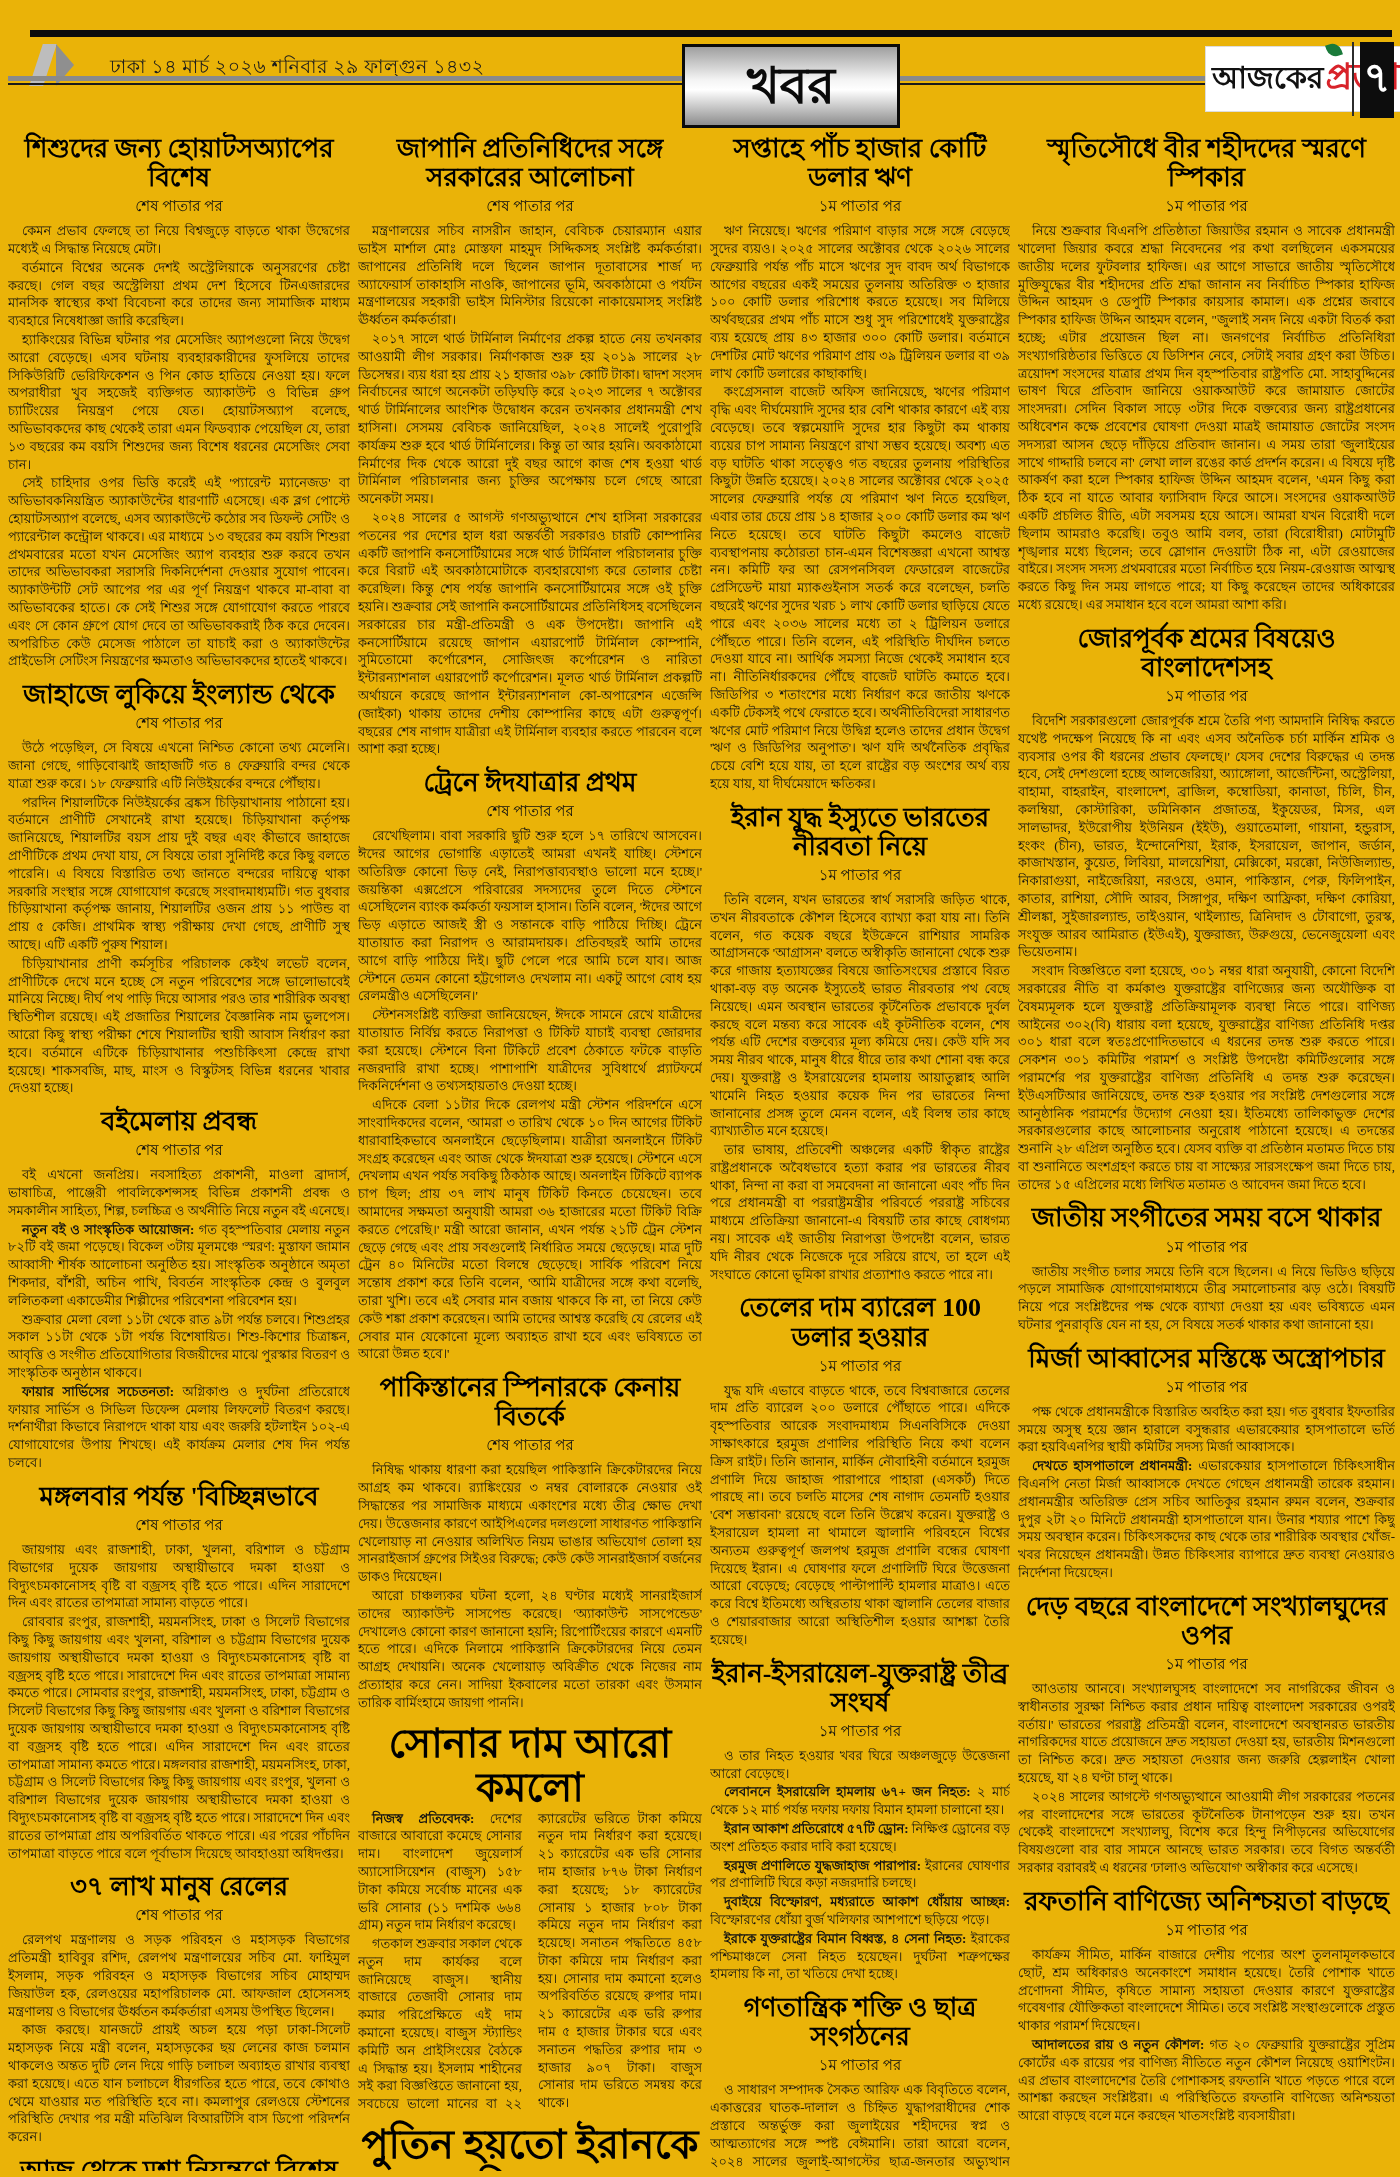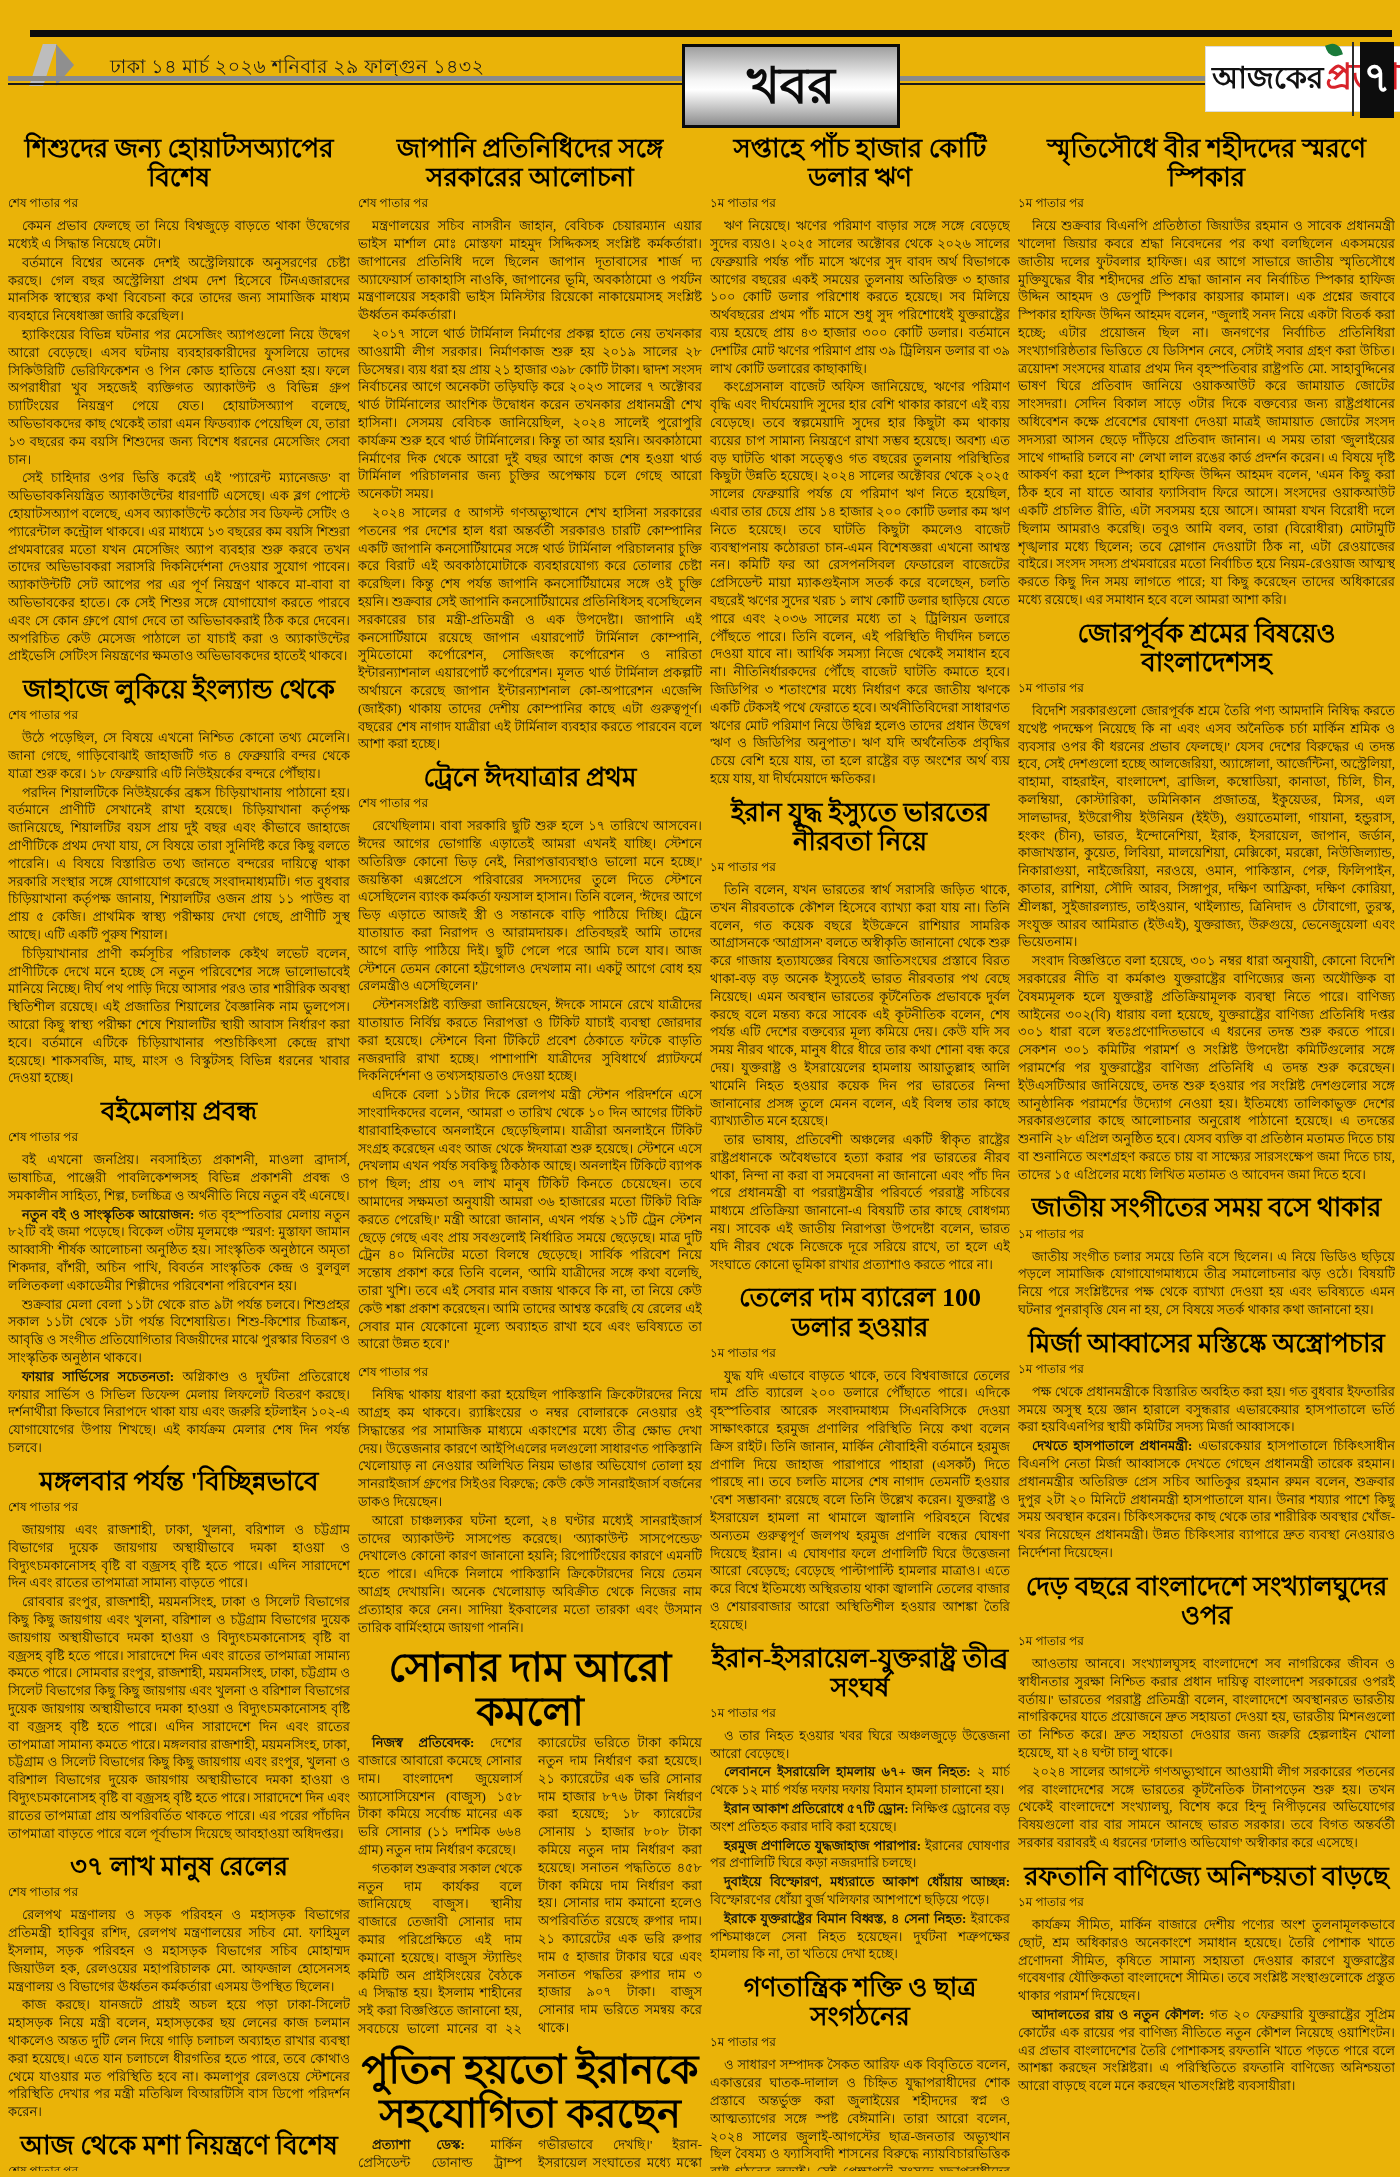--- a/index.html
+++ b/index.html
@@ -23,21 +23,21 @@
   .logo .w2{font-size:36px;font-weight:bold;color:#d8232a;position:relative;}
   .logo .leaf{position:absolute;left:2px;top:-6px;width:14px;height:14px;background:#1a7a3a;border-radius:0 70% 0 70%;transform:rotate(-20deg);}
   .logo-divider{position:absolute;top:42px;left:1352px;width:2px;height:74px;background:#2c2c2c;}
   .pagenumbox{position:absolute;top:42px;left:1360px;width:34px;height:76px;background:#0d0d0d;color:#fff;
       display:flex;align-items:center;justify-content:center;font-size:42px;font-weight:bold;}
   
   .band{position:absolute;top:96px;bottom:6px;overflow:hidden;margin-top:36px;}
   .story{margin:0 0 10px 0;}
   .story h2{margin:2px 0 0 0;text-align:center;font-size:26px;line-height:1.12;font-weight:bold;color:#000;}
   .story.big h2{font-size:40px;line-height:1.1;}
-  .continued{font-size:12px;margin:2px 0 3px 0;color:#101010;}
+  .continued{text-align:center;font-size:15px;margin:2px 0 3px 0;color:#101010;}
   .story p{margin:0 0 1px 0;font-size:13px;line-height:1.37;text-align:justify;text-justify:inter-word;
            text-indent:14px;}
   .story b{font-weight:bold;}
   .twocol{column-count:2;column-gap:16px;}
 </style>
 </head>
 <body>
 
 <div class="page">
   <div class="toprule"></div>
@@ -125,20 +125,21 @@
         <article class="story">
           <h2>ট্রেনে ঈদযাত্রার প্রথম</h2>
           <div class="continued">শেষ পাতার পর</div>
           <div>
             <p>রেখেছিলাম। বাবা সরকারি ছুটি শুরু হলে ১৭ তারিখে আসবেন। ঈদের আগের ভোগান্তি এড়াতেই আমরা এখনই যাচ্ছি। স্টেশনে অতিরিক্ত কোনো ভিড় নেই, নিরাপত্তাব্যবস্থাও ভালো মনে হচ্ছে।' জয়ন্তিকা এক্সপ্রেসে পরিবারের সদস্যদের তুলে দিতে স্টেশনে এসেছিলেন ব্যাংক কর্মকর্তা ফয়সাল হাসান। তিনি বলেন, 'ঈদের আগে ভিড় এড়াতে আজই স্ত্রী ও সন্তানকে বাড়ি পাঠিয়ে দিচ্ছি। ট্রেনে যাতায়াত করা নিরাপদ ও আরামদায়ক। প্রতিবছরই আমি তাদের আগে বাড়ি পাঠিয়ে দিই। ছুটি পেলে পরে আমি চলে যাব। আজ স্টেশনে তেমন কোনো হট্টগোলও দেখলাম না। একটু আগে বোধ হয় রেলমন্ত্রীও এসেছিলেন।'</p>
             <p>স্টেশনসংশ্লিষ্ট ব্যক্তিরা জানিয়েছেন, ঈদকে সামনে রেখে যাত্রীদের যাতায়াত নির্বিঘ্ন করতে নিরাপত্তা ও টিকিট যাচাই ব্যবস্থা জোরদার করা হয়েছে। স্টেশনে বিনা টিকিটে প্রবেশ ঠেকাতে ফটকে বাড়তি নজরদারি রাখা হচ্ছে। পাশাপাশি যাত্রীদের সুবিধার্থে প্ল্যাটফর্মে দিকনির্দেশনা ও তথ্যসহায়তাও দেওয়া হচ্ছে।</p>
             <p>এদিকে বেলা ১১টার দিকে রেলপথ মন্ত্রী স্টেশন পরিদর্শনে এসে সাংবাদিকদের বলেন, 'আমরা ৩ তারিখ থেকে ১০ দিন আগের টিকিট ধারাবাহিকভাবে অনলাইনে ছেড়েছিলাম। যাত্রীরা অনলাইনে টিকিট সংগ্রহ করেছেন এবং আজ থেকে ঈদযাত্রা শুরু হয়েছে। স্টেশনে এসে দেখলাম এখন পর্যন্ত সবকিছু ঠিকঠাক আছে। অনলাইন টিকিটে ব্যাপক চাপ ছিল; প্রায় ৩৭ লাখ মানুষ টিকিট কিনতে চেয়েছেন। তবে আমাদের সক্ষমতা অনুযায়ী আমরা ৩৬ হাজারের মতো টিকিট বিক্রি করতে পেরেছি।' মন্ত্রী আরো জানান, এখন পর্যন্ত ২১টি ট্রেন স্টেশন ছেড়ে গেছে এবং প্রায় সবগুলোই নির্ধারিত সময়ে ছেড়েছে। মাত্র দুটি ট্রেন ৪০ মিনিটের মতো বিলম্বে ছেড়েছে। সার্বিক পরিবেশ নিয়ে সন্তোষ প্রকাশ করে তিনি বলেন, 'আমি যাত্রীদের সঙ্গে কথা বলেছি, তারা খুশি। তবে এই সেবার মান বজায় থাকবে কি না, তা নিয়ে কেউ কেউ শঙ্কা প্রকাশ করেছেন। আমি তাদের আশ্বস্ত করেছি যে রেলের এই সেবার মান যেকোনো মূল্যে অব্যাহত রাখা হবে এবং ভবিষ্যতে তা আরো উন্নত হবে।'</p>
           </div>
         </article>
         <article class="story">
+          <h2>পাকিস্তানের স্পিনারকে কেনায় বিতর্কে</h2>
           <div class="continued">শেষ পাতার পর</div>
           <div>
             <p>নিষিদ্ধ থাকায় ধারণা করা হয়েছিল পাকিস্তানি ক্রিকেটারদের নিয়ে আগ্রহ কম থাকবে। র‍্যাঙ্কিংয়ের ৩ নম্বর বোলারকে নেওয়ার ওই সিদ্ধান্তের পর সামাজিক মাধ্যমে একাংশের মধ্যে তীব্র ক্ষোভ দেখা দেয়। উত্তেজনার কারণে আইপিএলের দলগুলো সাধারণত পাকিস্তানি খেলোয়াড় না নেওয়ার অলিখিত নিয়ম ভাঙার অভিযোগ তোলা হয় সানরাইজার্স গ্রুপের সিইওর বিরুদ্ধে; কেউ কেউ সানরাইজার্স বর্জনের ডাকও দিয়েছেন।</p>
             <p>আরো চাঞ্চল্যকর ঘটনা হলো, ২৪ ঘণ্টার মধ্যেই সানরাইজার্স তাদের অ্যাকাউন্ট সাসপেন্ড করেছে। 'অ্যাকাউন্ট সাসপেন্ডেড' দেখালেও কোনো কারণ জানানো হয়নি; রিপোর্টিংয়ের কারণে এমনটি হতে পারে। এদিকে নিলামে পাকিস্তানি ক্রিকেটারদের নিয়ে তেমন আগ্রহ দেখায়নি। অনেক খেলোয়াড় অবিক্রীত থেকে নিজের নাম প্রত্যাহার করে নেন। সাদিয়া ইকবালের মতো তারকা এবং উসমান তারিক বার্মিংহামে জায়গা পাননি।</p>
           </div>
         </article>
         <article class="story big">
           <h2>সোনার দাম আরো কমলো</h2>
           <div class="twocol">
             <p><b>নিজস্ব প্রতিবেদক: </b>দেশের বাজারে আবারো কমেছে সোনার দাম। বাংলাদেশ জুয়েলার্স অ্যাসোসিয়েশন (বাজুস) ১৫৮ টাকা কমিয়ে সর্বোচ্চ মানের এক ভরি সোনার (১১ দশমিক ৬৬৪ গ্রাম) নতুন দাম নির্ধারণ করেছে।</p>

